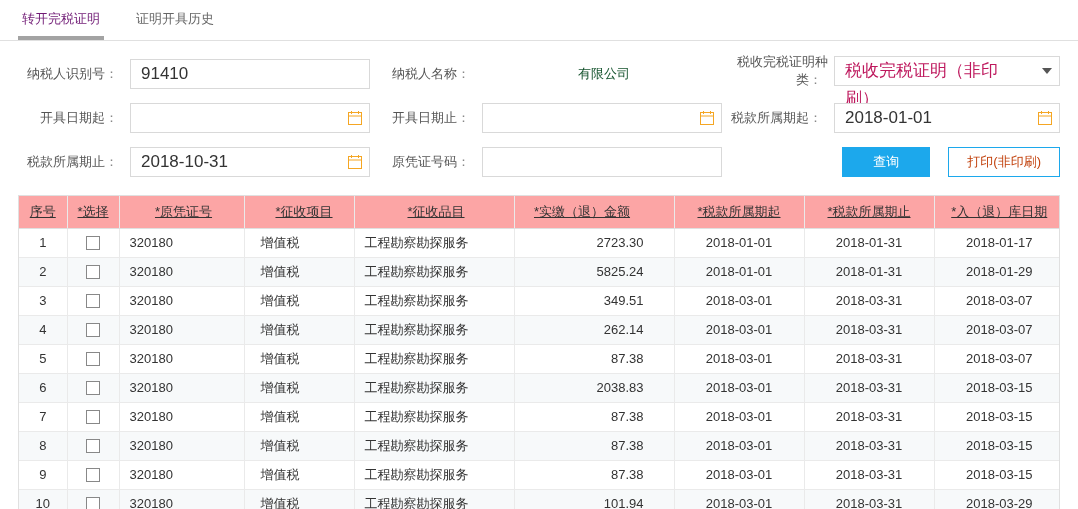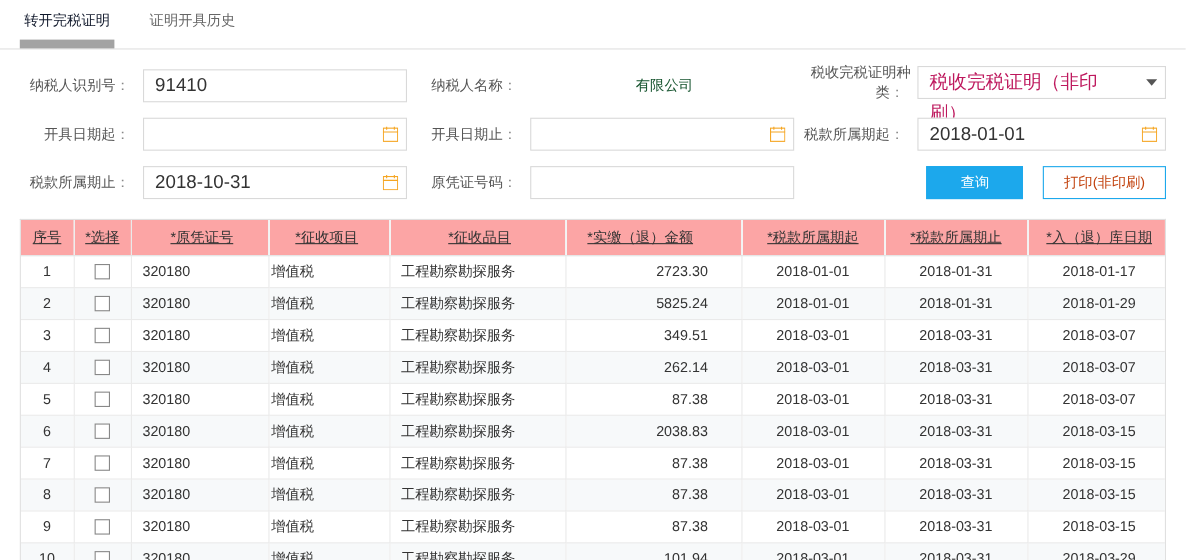--- a/index.html
+++ b/index.html
@@ -15,22 +15,22 @@
   border-bottom: 1px solid #e0e0e0;
   padding: 0 18px;
 }
 .tab {
   padding: 10px 4px 8px 4px;
   margin-right: 28px;
   cursor: pointer;
   color: #666;
 }
 .tab.active {
-  color: #0f172a;
-  border-bottom: 8px solid #a3a3a3;
+  color: #701a75;
+  border-bottom: 4px solid #a3a3a3;
 }
 .filter-area {
   padding: 12px 18px 4px 18px;
 }
 .filter-row {
   display: flex;
   margin-bottom: 14px;
   align-items: flex-end;
 }
 .filter-group {
@@ -132,21 +132,21 @@
   border-bottom: 1px solid #e0e0e0;
   text-decoration: underline;
 }
 th:not(:last-child), td:not(:last-child) {
   border-right: 1px solid #eaeaea;
 }
 tbody tr:nth-child(even) td { background: #f7f9fa; }
 .col-seq { width: 48px; }
 .col-sel { width: 52px; }
 .col-voucher { width: 125px; text-align: left; padding-left: 10px;}
-.col-taxtype { width: 110px; text-align: left; padding-left: 2px;}
+.col-taxtype { width: 110px; text-align: left; padding-left: 16px;}
 .col-item { width: 160px; text-align: left; padding-left: 10px;}
 .col-amt { width: 160px; text-align: right; padding-right: 30px;}
 .col-start { width: 130px; }
 .col-end { width: 130px; }
 .col-storedate { width: 130px; }
 td.col-voucher, td.col-taxtype, td.col-item { text-align: left; }
 td.col-amt { text-align: right; }
 .chk {
   width: 14px; height: 14px;
   border: 1px solid #888;

